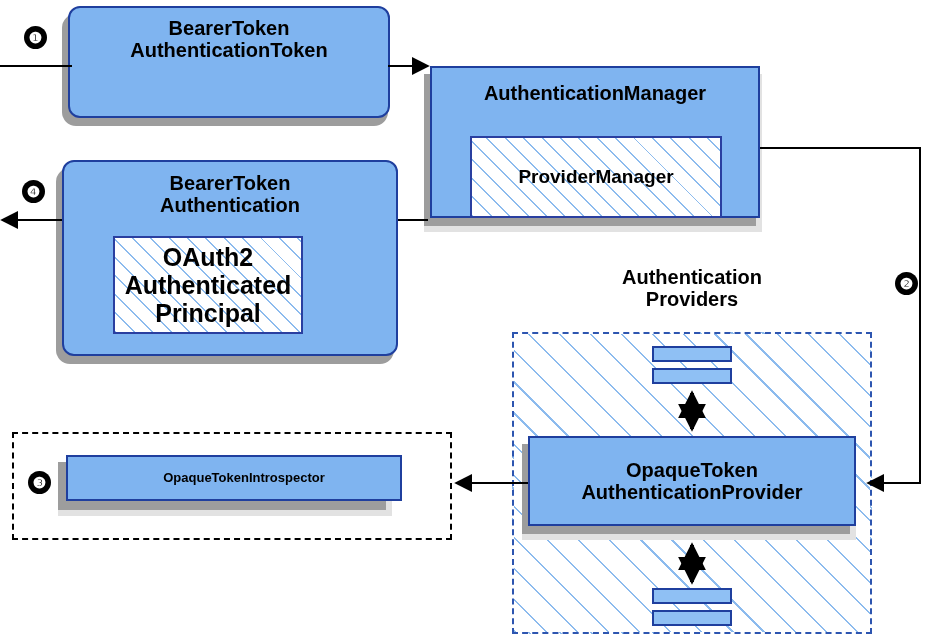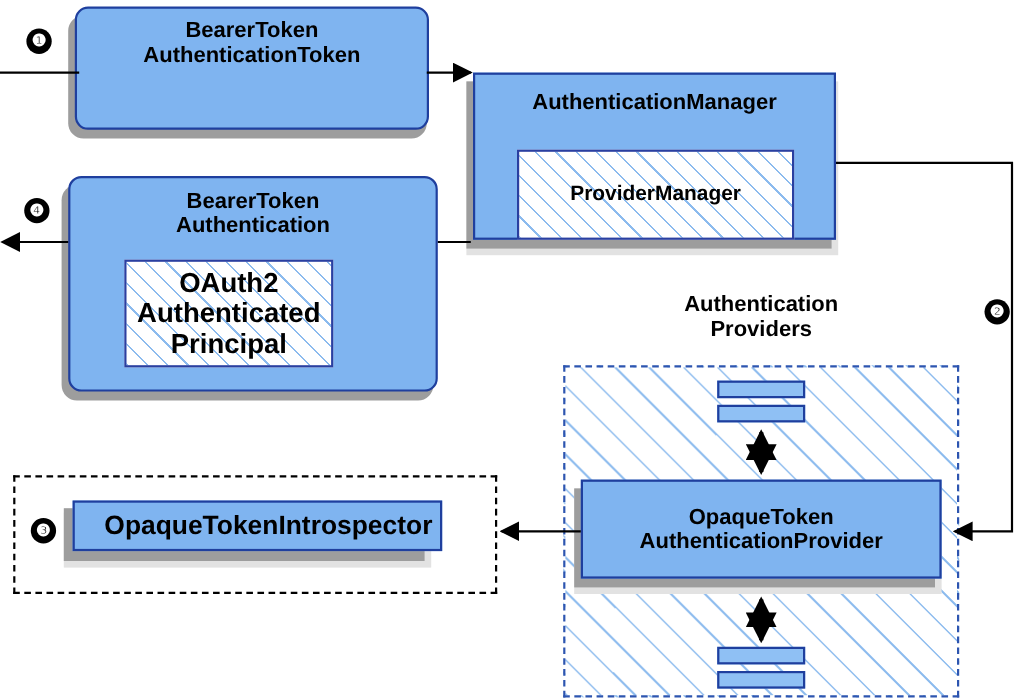--- a/index.html
+++ b/index.html
@@ -188,21 +188,21 @@
   <div class="node" style="left:528px;top:436px;width:328px;height:90px;font-size:20px;justify-content:center;">
     <div class="title">OpaqueToken
 AuthenticationProvider</div>
   </div>
 
   <div class="bar" style="left:652px;top:588px;width:80px;height:16px;"></div>
   <div class="bar" style="left:652px;top:610px;width:80px;height:16px;"></div>
 
   <div class="shadow light" style="left:58px;top:466px;width:334px;height:50px;"></div>
   <div class="shadow" style="left:58px;top:462px;width:328px;height:48px;"></div>
-  <div class="node" style="left:66px;top:455px;width:336px;height:46px;font-size:24px;justify-content:center;padding-left:20px;">
+  <div class="node" style="left:66px;top:455px;width:336px;height:46px;font-size:13px;justify-content:center;padding-left:20px;">
     <div class="title">OpaqueTokenIntrospector</div>
   </div>
 
   <div class="badge" style="left:24px;top:26px;">❶</div>
   <div class="badge" style="left:895px;top:272px;">❷</div>
   <div class="badge" style="left:28px;top:471px;">❸</div>
   <div class="badge" style="left:22px;top:180px;">❹</div>
 
 </div>
 

